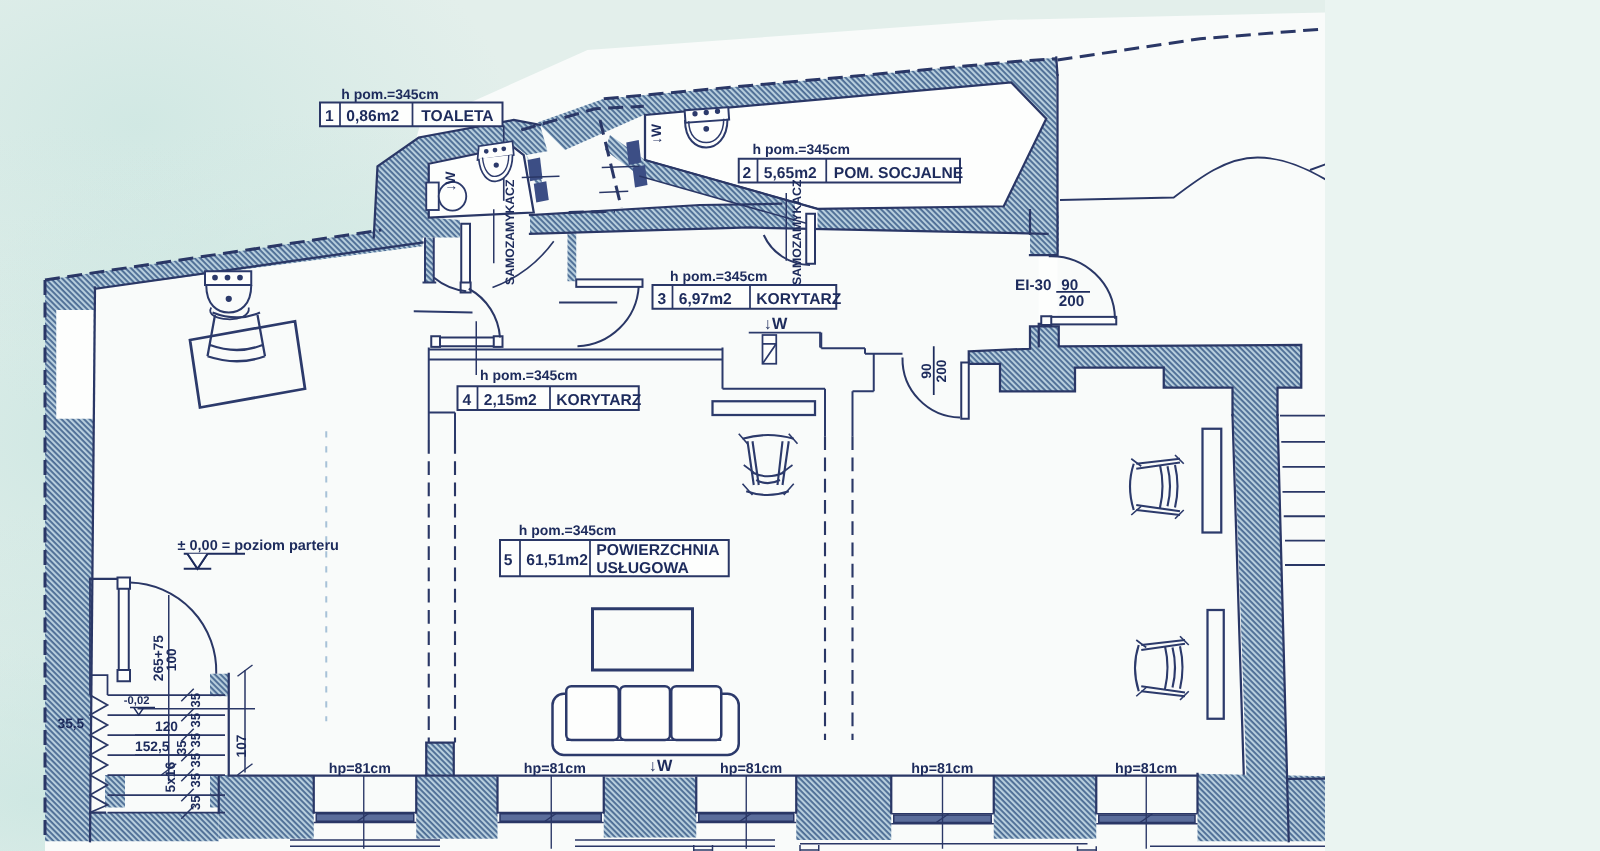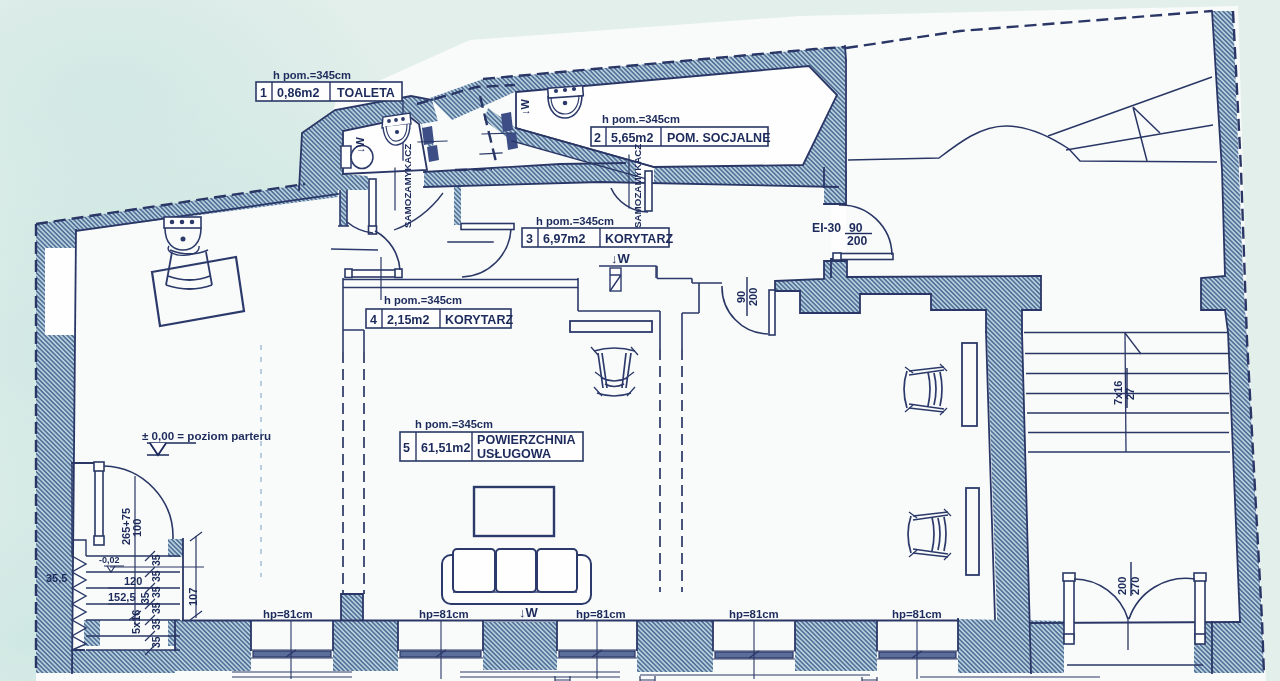--- a/index.html
+++ b/index.html
@@ -1,16 +1,16 @@
 <!DOCTYPE html>
 <html><head>
 <meta charset="utf-8">
 <style>
   html,body{margin:0;padding:0;background:#eaf4f1;}
-  #wrap{width:1280px;height:681px;overflow:hidden;position:relative;}
+  #wrap{width:1060px;height:681px;overflow:hidden;position:relative;}
   svg{display:block;}
   text{font-family:"Liberation Sans",sans-serif;fill:#1d2b5c;}
 </style>
 </head>
 <body>
 <div id="wrap">
 <svg width="1280" height="681" viewBox="0 0 1280 681">
 <defs>
   <pattern id="hatch" patternUnits="userSpaceOnUse" width="3.2" height="3.2" patternTransform="rotate(45)">
     <rect width="3.2" height="3.2" fill="#b7cedd"></rect>

